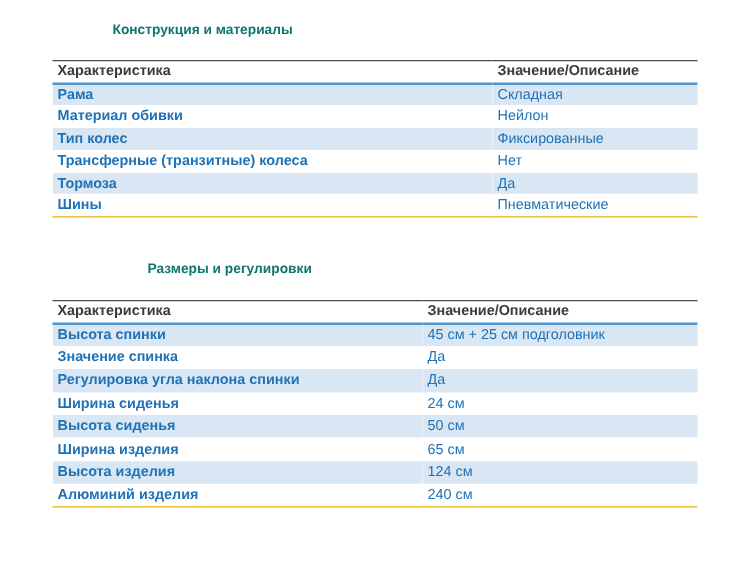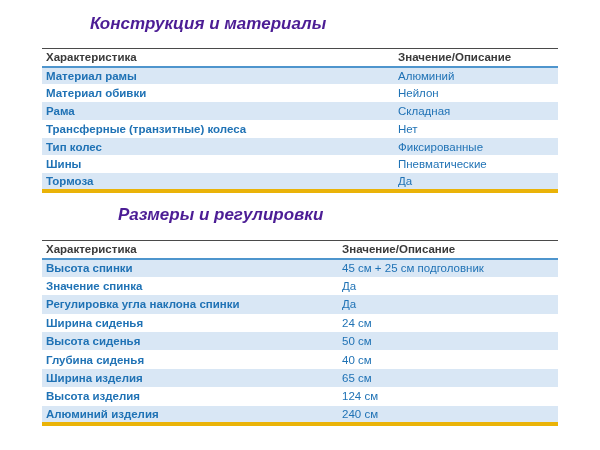--- a/index.html
+++ b/index.html
@@ -11,37 +11,36 @@
     position: relative;
     width: 600px;
     height: 450px;
     background: #ffffff;
     overflow: hidden;
   }
   .section-title {
     position: absolute;
     left: 90px;
     margin: 0;
-    font-size: 17px;
+    font-size: 11px;
     font-weight: bold;
-    color: #4c1d95;
+    color: #0f766e;
     line-height: 16px;
-    font-style: italic;
   }
   #title-construction { top: 16px; }
   #title-dimensions   { top: 207px; padding-left: 28px; }
 
   table.spec-table {
     position: absolute;
     left: 42px;
     width: 516px;
     border-collapse: collapse;
     table-layout: fixed;
     border-top: 1px solid #4a4a4a;
-    border-bottom: 4px solid #eab308;
+    border-bottom: 1px solid #eab308;
   }
   #table-construction { top: 48px; }
   #table-dimensions   { top: 240px; }
 
   #table-construction col.col1 { width: 352px; }
   #table-dimensions   col.col1 { width: 296px; }
 
   .spec-table thead tr { height: 18px; }
   #table-construction tbody tr { height: 17.8px; }
   #table-dimensions   tbody tr { height: 18.4px; }
@@ -81,46 +80,42 @@
         <col class="col2">
       </colgroup>
     <thead>
       <tr>
         <th>Характеристика</th>
         <th>Значение/Описание</th>
       </tr>
     </thead>
     <tbody>
         <tr>
-          <td class="c1">Материал рамы</td>
-          <td class="c2">Алюминий</td>
+          <td class="c1">Рама</td>
+          <td class="c2">Складная</td>
         </tr>
         <tr>
           <td class="c1">Материал обивки</td>
           <td class="c2">Нейлон</td>
         </tr>
         <tr>
-          <td class="c1">Рама</td>
-          <td class="c2">Складная</td>
+          <td class="c1">Тип колес</td>
+          <td class="c2">Фиксированные</td>
         </tr>
         <tr>
           <td class="c1">Трансферные (транзитные) колеса</td>
           <td class="c2">Нет</td>
         </tr>
         <tr>
-          <td class="c1">Тип колес</td>
-          <td class="c2">Фиксированные</td>
+          <td class="c1">Тормоза</td>
+          <td class="c2">Да</td>
         </tr>
         <tr>
           <td class="c1">Шины</td>
           <td class="c2">Пневматические</td>
-        </tr>
-        <tr>
-          <td class="c1">Тормоза</td>
-          <td class="c2">Да</td>
         </tr>
       </tbody>
   </table>
 
   <h2 class="section-title" id="title-dimensions">Размеры и регулировки</h2>
 
   <table class="spec-table" id="table-dimensions">
     <colgroup>
         <col class="col1">
         <col class="col2">
@@ -146,24 +141,20 @@
         </tr>
         <tr>
           <td class="c1">Ширина сиденья</td>
           <td class="c2">24 см</td>
         </tr>
         <tr>
           <td class="c1">Высота сиденья</td>
           <td class="c2">50 см</td>
         </tr>
         <tr>
-          <td class="c1">Глубина сиденья</td>
-          <td class="c2">40 см</td>
-        </tr>
-        <tr>
           <td class="c1">Ширина изделия</td>
           <td class="c2">65 см</td>
         </tr>
         <tr>
           <td class="c1">Высота изделия</td>
           <td class="c2">124 см</td>
         </tr>
         <tr>
           <td class="c1">Алюминий изделия</td>
           <td class="c2">240 см</td>

